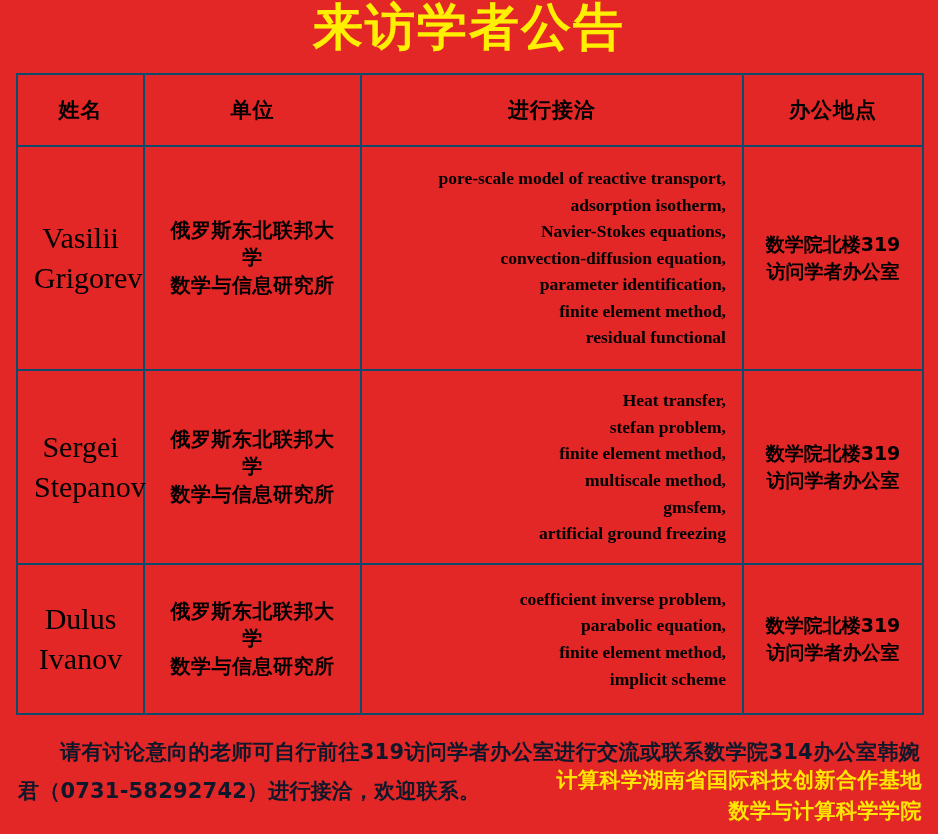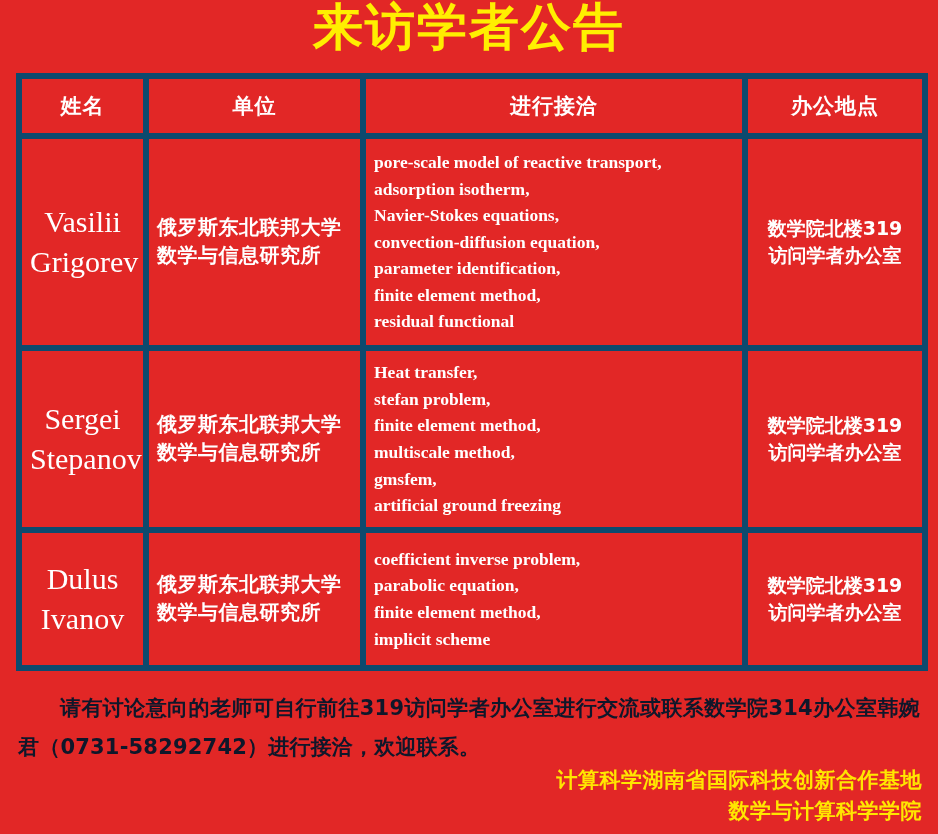--- a/index.html
+++ b/index.html
@@ -40,24 +40,24 @@
     box-sizing: border-box;
   }
   table.notice {
     border-collapse: collapse;
     width: 906px;
     table-layout: fixed;
     background: #e22726;
   }
   table.notice th,
   table.notice td {
-    border: 6px solid #0c4a6e;
-    padding: 8px;
+    border: 2px solid #0c4a6e;
+    padding: 16px;
     vertical-align: middle;
-    color: #ffffff;
+    color: #000000;
   }
   col.c-name     { width: 127px; }
   col.c-unit     { width: 217px; }
   col.c-research { width: 382px; }
   col.c-office   { width: 180px; }
 
   thead th {
     height: 38px;
     text-align: center;
     font-size: 21px;
@@ -67,28 +67,29 @@
   }
 
   td.cell-name {
     text-align: center;
     font-size: 30px;
     font-weight: 400;
     line-height: 1.35;
     font-family: "Liberation Serif", "DejaVu Serif", serif;
   }
   td.cell-unit {
+    text-align: center;
     font-size: 20px;
     font-weight: 700;
     line-height: 1.38;
     font-family: "DejaVu Sans", "Liberation Sans", sans-serif;
     letter-spacing: 0.5px;
   }
   td.cell-research {
-    text-align: left;
+    text-align: right;
     font-size: 17.5px;
     font-weight: 700;
     line-height: 1.52;
     padding: 9px 0 9px 9px;
     font-family: "Liberation Serif", "DejaVu Serif", serif;
     white-space: pre-line;
   }
   td.cell-office {
     text-align: center;
     font-size: 19px;

